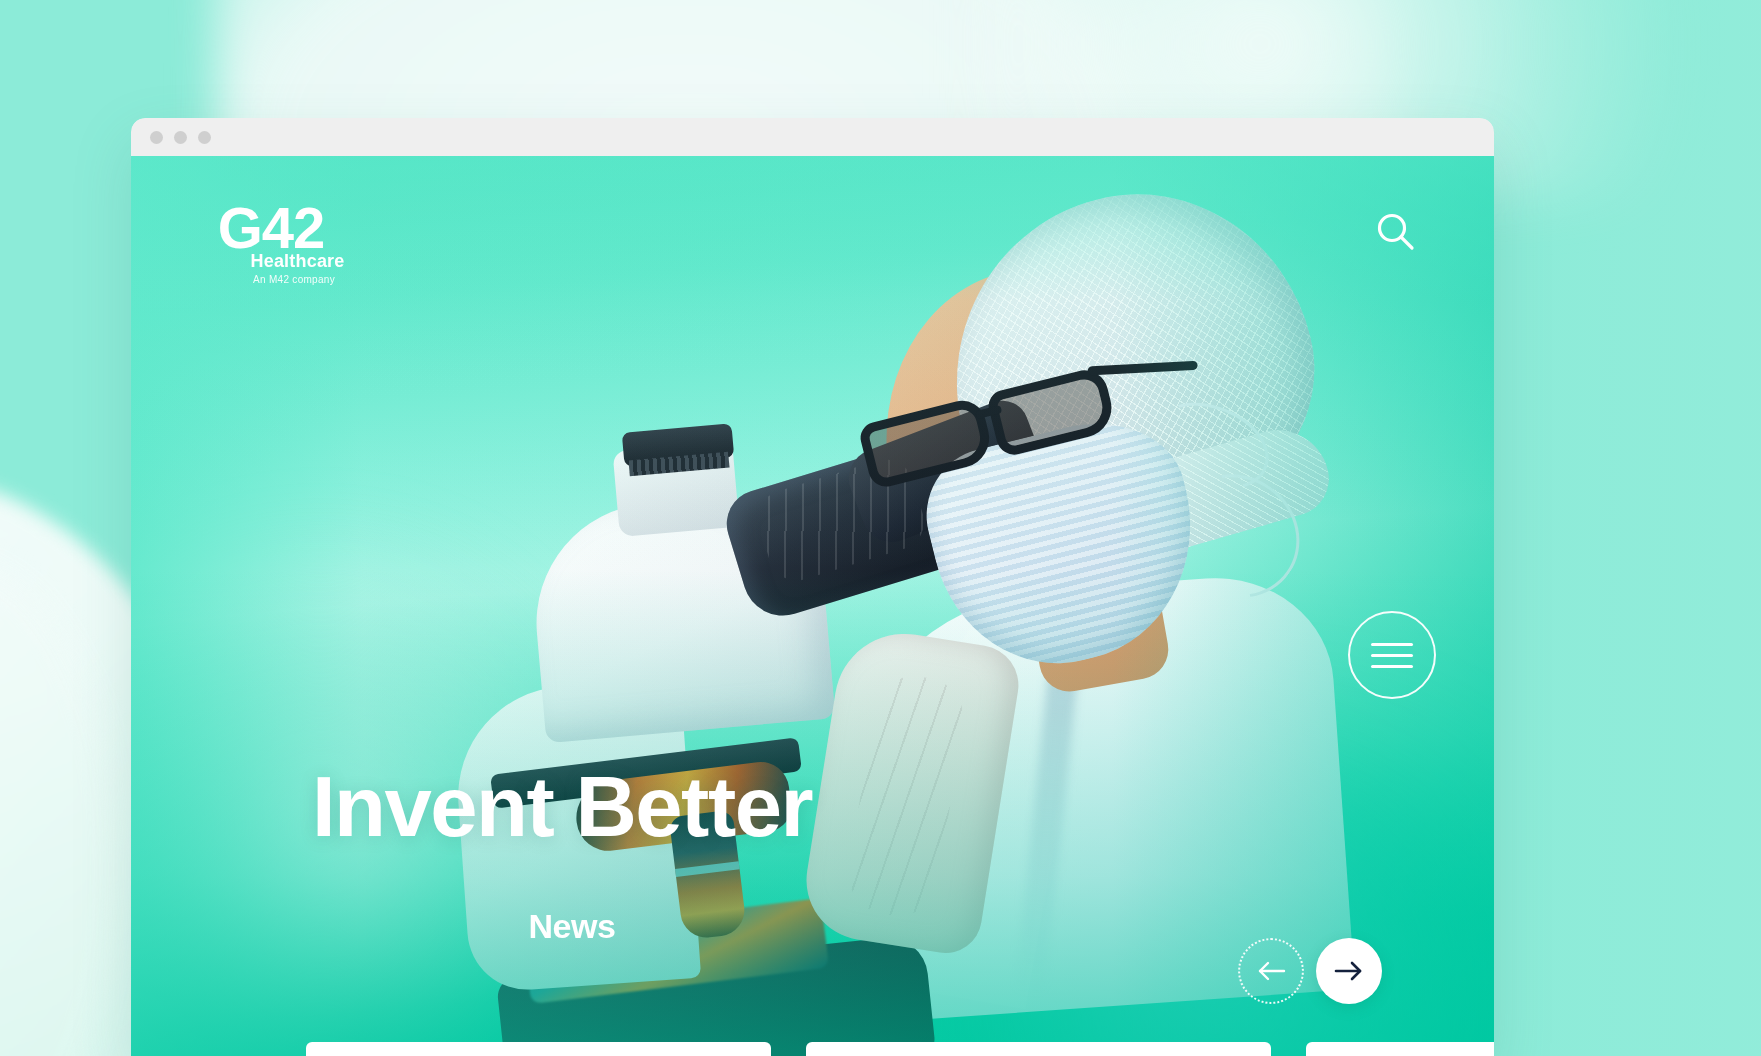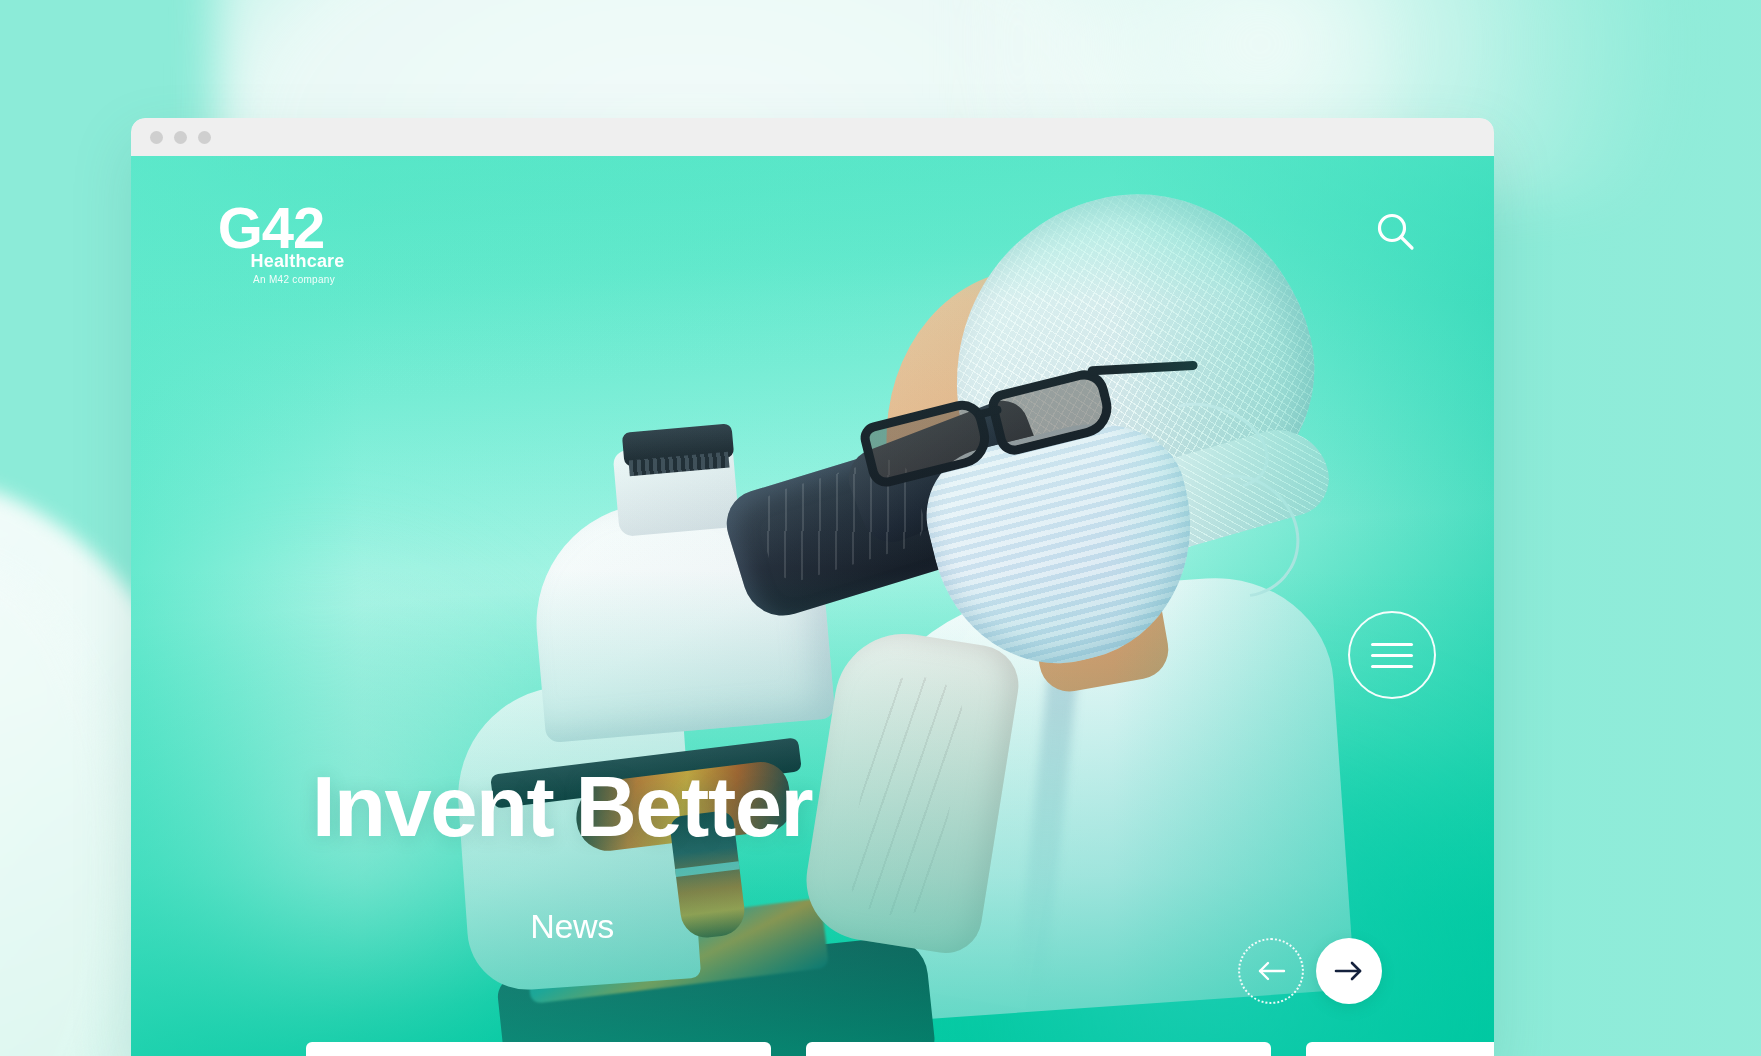--- a/index.html
+++ b/index.html
@@ -375,21 +375,21 @@
     position:absolute; left:181px; bottom:110px;
     color:#fff;
   }
   .headline{
     font-size:85px; line-height:1.03; font-weight:700;
     letter-spacing:-1.5px; white-space:nowrap;
     text-shadow:0 2px 18px rgba(0,90,75,.18);
   }
   .news-label{
     margin-top:56px;
-    font-size:34px; font-weight:400; letter-spacing:-.4px;margin-left:20px;
+    font-size:34px; font-weight:700; letter-spacing:-.4px;margin-left:20px;
   }
 
   
   .carousel-nav{
     position:absolute; right:112px; bottom:52px;
     display:flex; align-items:center; gap:12px;
   }
   .nav-prev{
     width:66px; height:66px; border-radius:50%;
     border:2px dotted rgba(255,255,255,.92);

